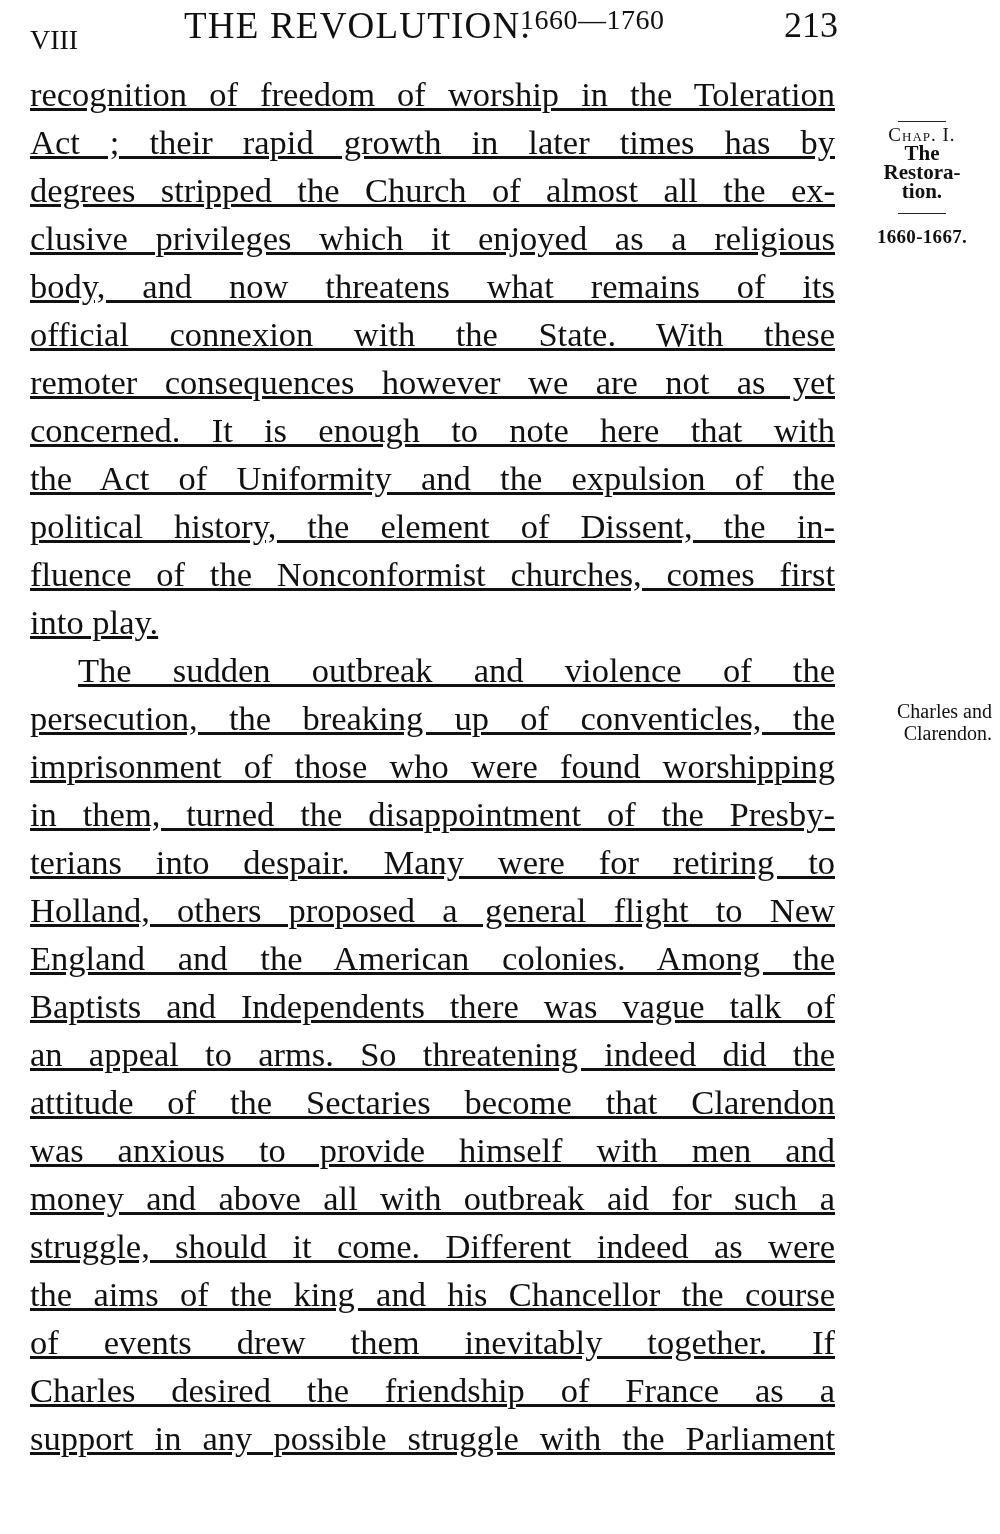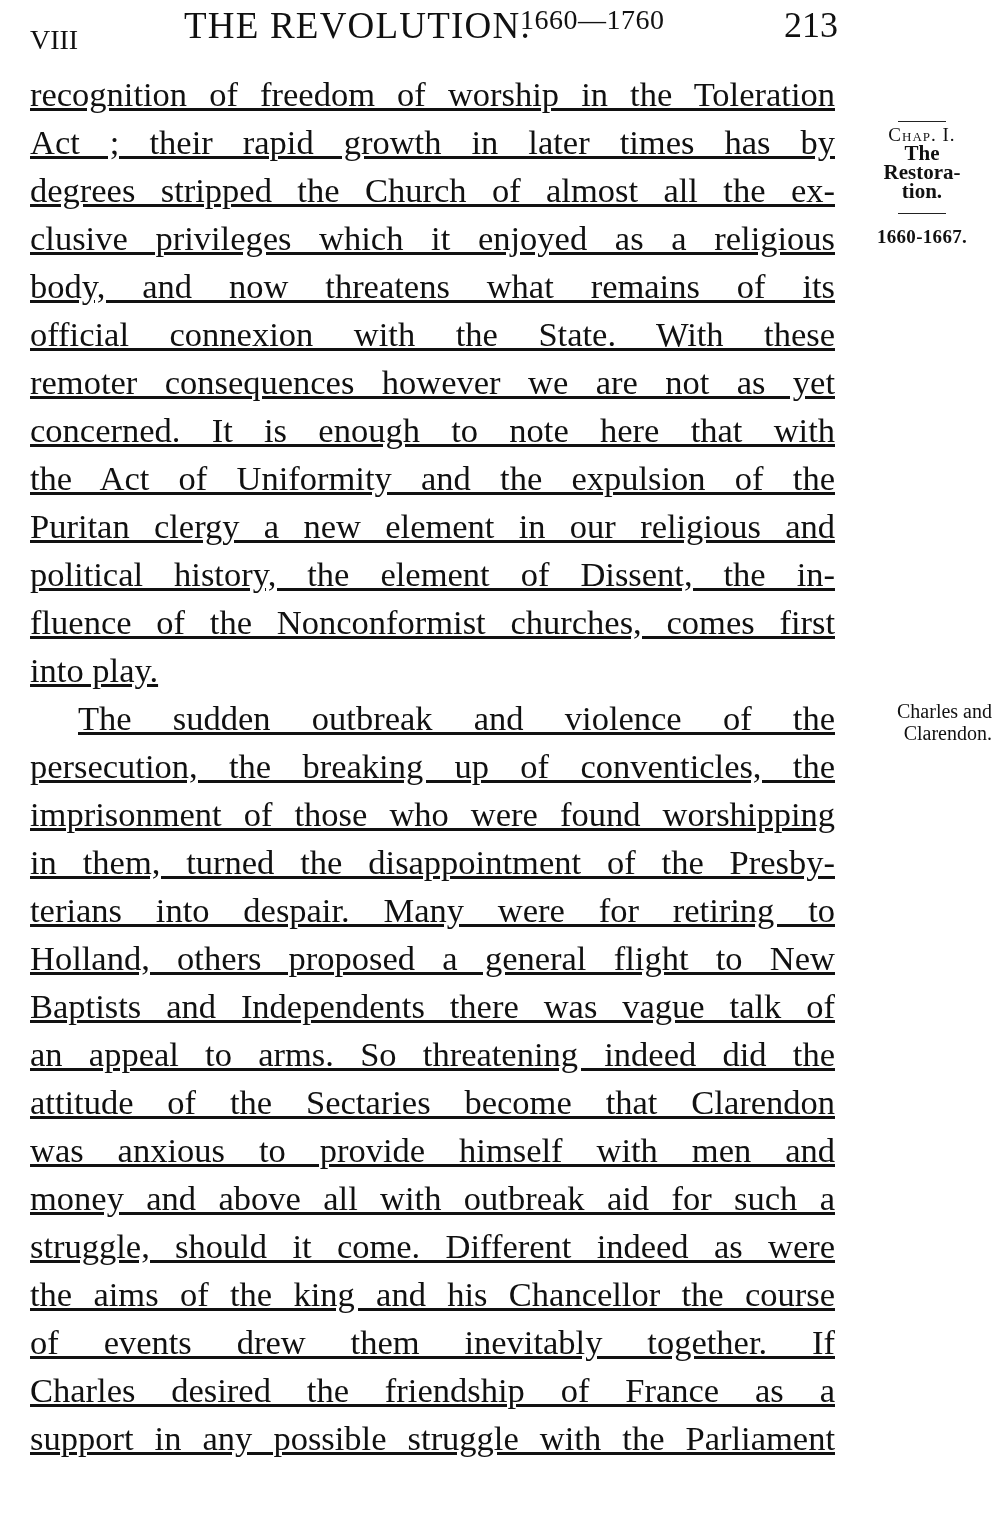--- a/index.html
+++ b/index.html
@@ -148,30 +148,30 @@
 <div class="body-text">
   <div class="line">recognition of freedom of worship in the Toleration</div>
   <div class="line">Act ; their rapid growth in later times has by</div>
   <div class="line">degrees stripped the Church of almost all the ex-</div>
   <div class="line">clusive privileges which it enjoyed as a religious</div>
   <div class="line">body, and now threatens what remains of its</div>
   <div class="line">official connexion with the State. With these</div>
   <div class="line">remoter consequences however we are not as yet</div>
   <div class="line">concerned. It is enough to note here that with</div>
   <div class="line">the Act of Uniformity and the expulsion of the</div>
-  <div class="line">Puritan clergy a new element in our religious and</div>
   <div class="line">political history, the element of Dissent, the in-</div>
   <div class="line">fluence of the Nonconformist churches, comes first</div>
   <div class="line last">into play.</div>
   <div class="line indent">The sudden outbreak and violence of the</div>
   <div class="line">persecution, the breaking up of conventicles, the</div>
   <div class="line">imprisonment of those who were found worshipping</div>
   <div class="line">in them, turned the disappointment of the Presby-</div>
   <div class="line">terians into despair. Many were for retiring to</div>
   <div class="line">Holland, others proposed a general flight to New</div>
+  <div class="line">England and the American colonies. Among the</div>
   <div class="line">Baptists and Independents there was vague talk of</div>
   <div class="line">an appeal to arms. So threatening indeed did the</div>
   <div class="line">attitude of the Sectaries become that Clarendon</div>
   <div class="line">was anxious to provide himself with men and</div>
   <div class="line">money and above all with outbreak aid for such a</div>
   <div class="line">struggle, should it come. Different indeed as were</div>
   <div class="line">the aims of the king and his Chancellor the course</div>
   <div class="line">of events drew them inevitably together. If</div>
   <div class="line">Charles desired the friendship of France as a</div>
   <div class="line">support in any possible struggle with the Parliament</div>

